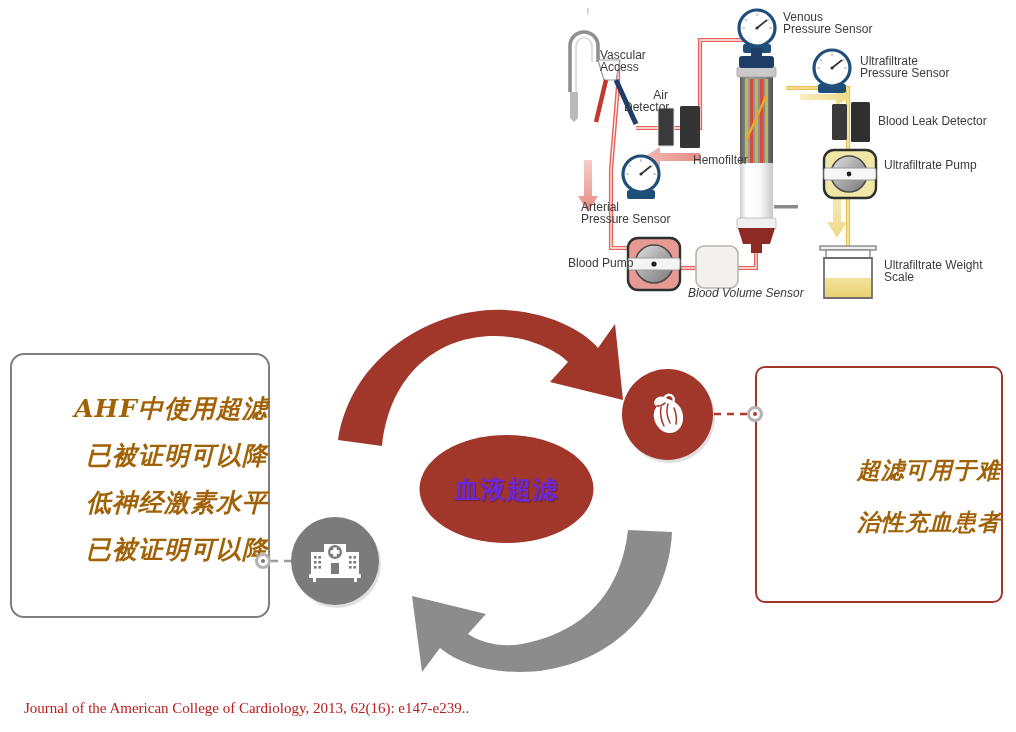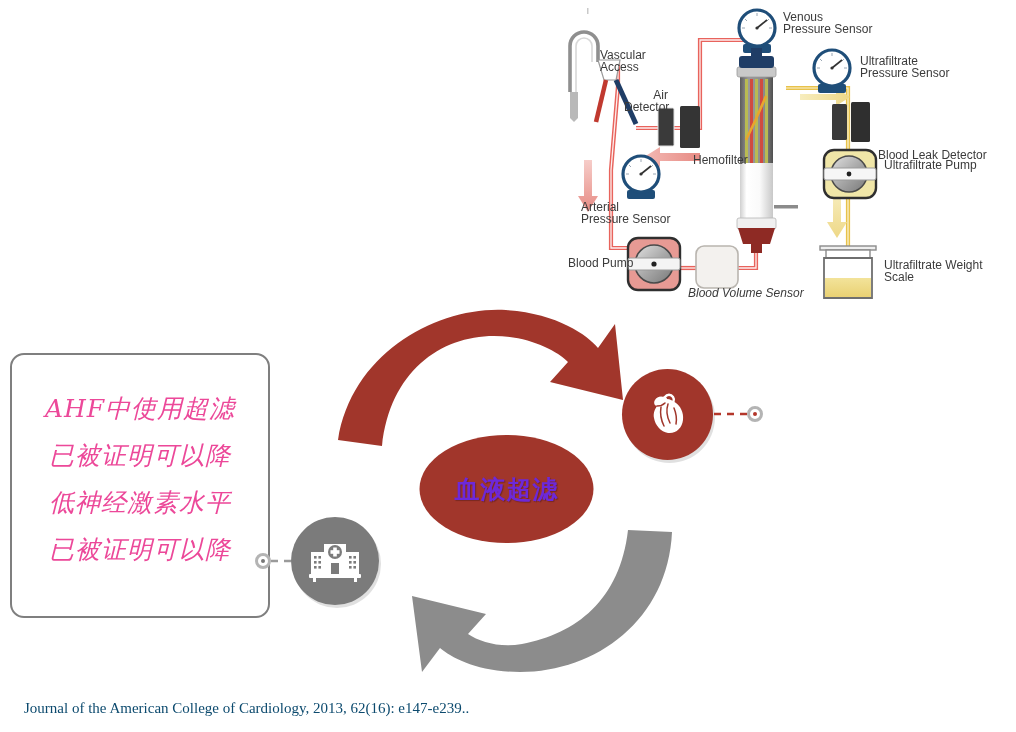--- a/index.html
+++ b/index.html
@@ -14,23 +14,23 @@
 
   
   #cycle{position:absolute;left:0;top:300px;width:1016px;height:400px;}
 
   
   .tbox{position:absolute;background:#ffffff;box-sizing:border-box;}
   #left-box{left:10px;top:353px;width:260px;height:265px;
             border:2px solid #7f7f7f;border-radius:14px;}
   #right-box{left:755px;top:366px;width:248px;height:237px;
              border:2px solid #a1362b;border-radius:10px;}
-  .boxtext{position:absolute;left:0;right:0;text-align:center;
-           font-family:"DejaVu Serif",serif;font-weight:400;font-style:italic;
-           color:#ec4899;}
+  .boxtext{position:absolute;left:0;right:0;text-align:right;
+           font-family:"DejaVu Serif",serif;font-weight:700;font-style:italic;
+           color:#a16207;}
   #left-box .boxtext{top:42px;font-size:25px;line-height:47px;letter-spacing:1px;}
   #right-box .boxtext{top:82px;font-size:23px;line-height:52px;letter-spacing:1px;}
 
   
   #ellipse{position:absolute;left:419px;top:434px;width:175px;height:110px;}
   #ellipse .lbl{position:absolute;inset:0;display:flex;align-items:center;
      justify-content:center;color:#6d28d9;font-size:25px;font-weight:700;
      letter-spacing:1px;font-family:"DejaVu Sans",sans-serif;
      text-shadow:1px 1px 1px rgba(0,0,0,.25);}
 
@@ -47,21 +47,21 @@
         box-sizing:border-box;}
   #node-left{left:255px;top:553px;border:3px solid #b4b4b4;background:#fff;}
   #node-left::after{content:"";position:absolute;left:3px;top:3px;width:4px;
         height:4px;border-radius:50%;background:#777;}
   #node-right{left:747px;top:406px;border:3px solid #b4b4b4;background:#fff;}
   #node-right::after{content:"";position:absolute;left:3px;top:3px;width:4px;
         height:4px;border-radius:50%;background:#b4372b;}
 
   
   #citation{position:absolute;left:24px;top:700px;font-family:"Liberation Serif",serif;
-     font-size:15px;color:#0c4a6e;}
+     font-size:15px;color:#b91c1c;}
 </style>
 </head>
 <body>
 
 <div class="stage">
 
   <div id="machine">
     <svg width="468" height="316" viewBox="0 0 468 316">
       <defs>
         <linearGradient id="cyl" x1="0" y1="0" x2="1" y2="0">
@@ -260,21 +260,21 @@
 
     
     <span class="mlabel" style="left:52px;top:50px;">Vascular
 Access</span>
     <span class="mlabel" style="left:76px;top:90px;text-align:right;width:44px;">Air
 Detector</span>
     <span class="mlabel" style="left:235px;top:12px;">Venous
 Pressure Sensor</span>
     <span class="mlabel" style="left:312px;top:56px;">Ultrafiltrate
 Pressure Sensor</span>
-    <span class="mlabel" style="left:330px;top:116px;margin-top:34px;">Blood Leak Detector</span>
+    <span class="mlabel" style="left:330px;top:116px;">Blood Leak Detector</span>
     <span class="mlabel" style="left:336px;top:160px;">Ultrafiltrate Pump</span>
     <span class="mlabel" style="left:336px;top:260px;">Ultrafiltrate Weight
 Scale</span>
     <span class="mlabel" style="left:145px;top:148px;margin-top:7px;">Hemofilter</span>
     <span class="mlabel" style="left:33px;top:202px;">Arterial
 Pressure Sensor</span>
     <span class="mlabel" style="left:20px;top:258px;">Blood Pump</span>
     <span class="mlabel" style="left:140px;top:288px;font-style:italic;">Blood Volume Sensor</span>
   </div>
 
@@ -369,19 +369,23 @@
     <line x1="714" y1="414" x2="748" y2="414" stroke="#b4372b" stroke-width="2.4" stroke-dasharray="7 6"></line>
   </svg>
 
   <div id="left-box" class="tbox">
     <div class="boxtext" style="top:30px;">AHF中使用超滤</div>
     <div class="boxtext" style="top:77px;">已被证明可以降</div>
     <div class="boxtext" style="top:124px;">低神经激素水平</div>
     <div class="boxtext" style="top:171px;">已被证明可以降</div>
   </div>
 
+  <div id="right-box" class="tbox">
+    <div class="boxtext" style="top:76px;">超滤可用于难</div>
+    <div class="boxtext" style="top:128px;">治性充血患者</div>
+  </div>
 
   <div id="node-left" class="node"></div>
   <div id="node-right" class="node"></div>
 
   <div id="citation">Journal of the American College of Cardiology, 2013, 62(16): e147-e239..</div>
 
 </div>
 
 </body></html>

